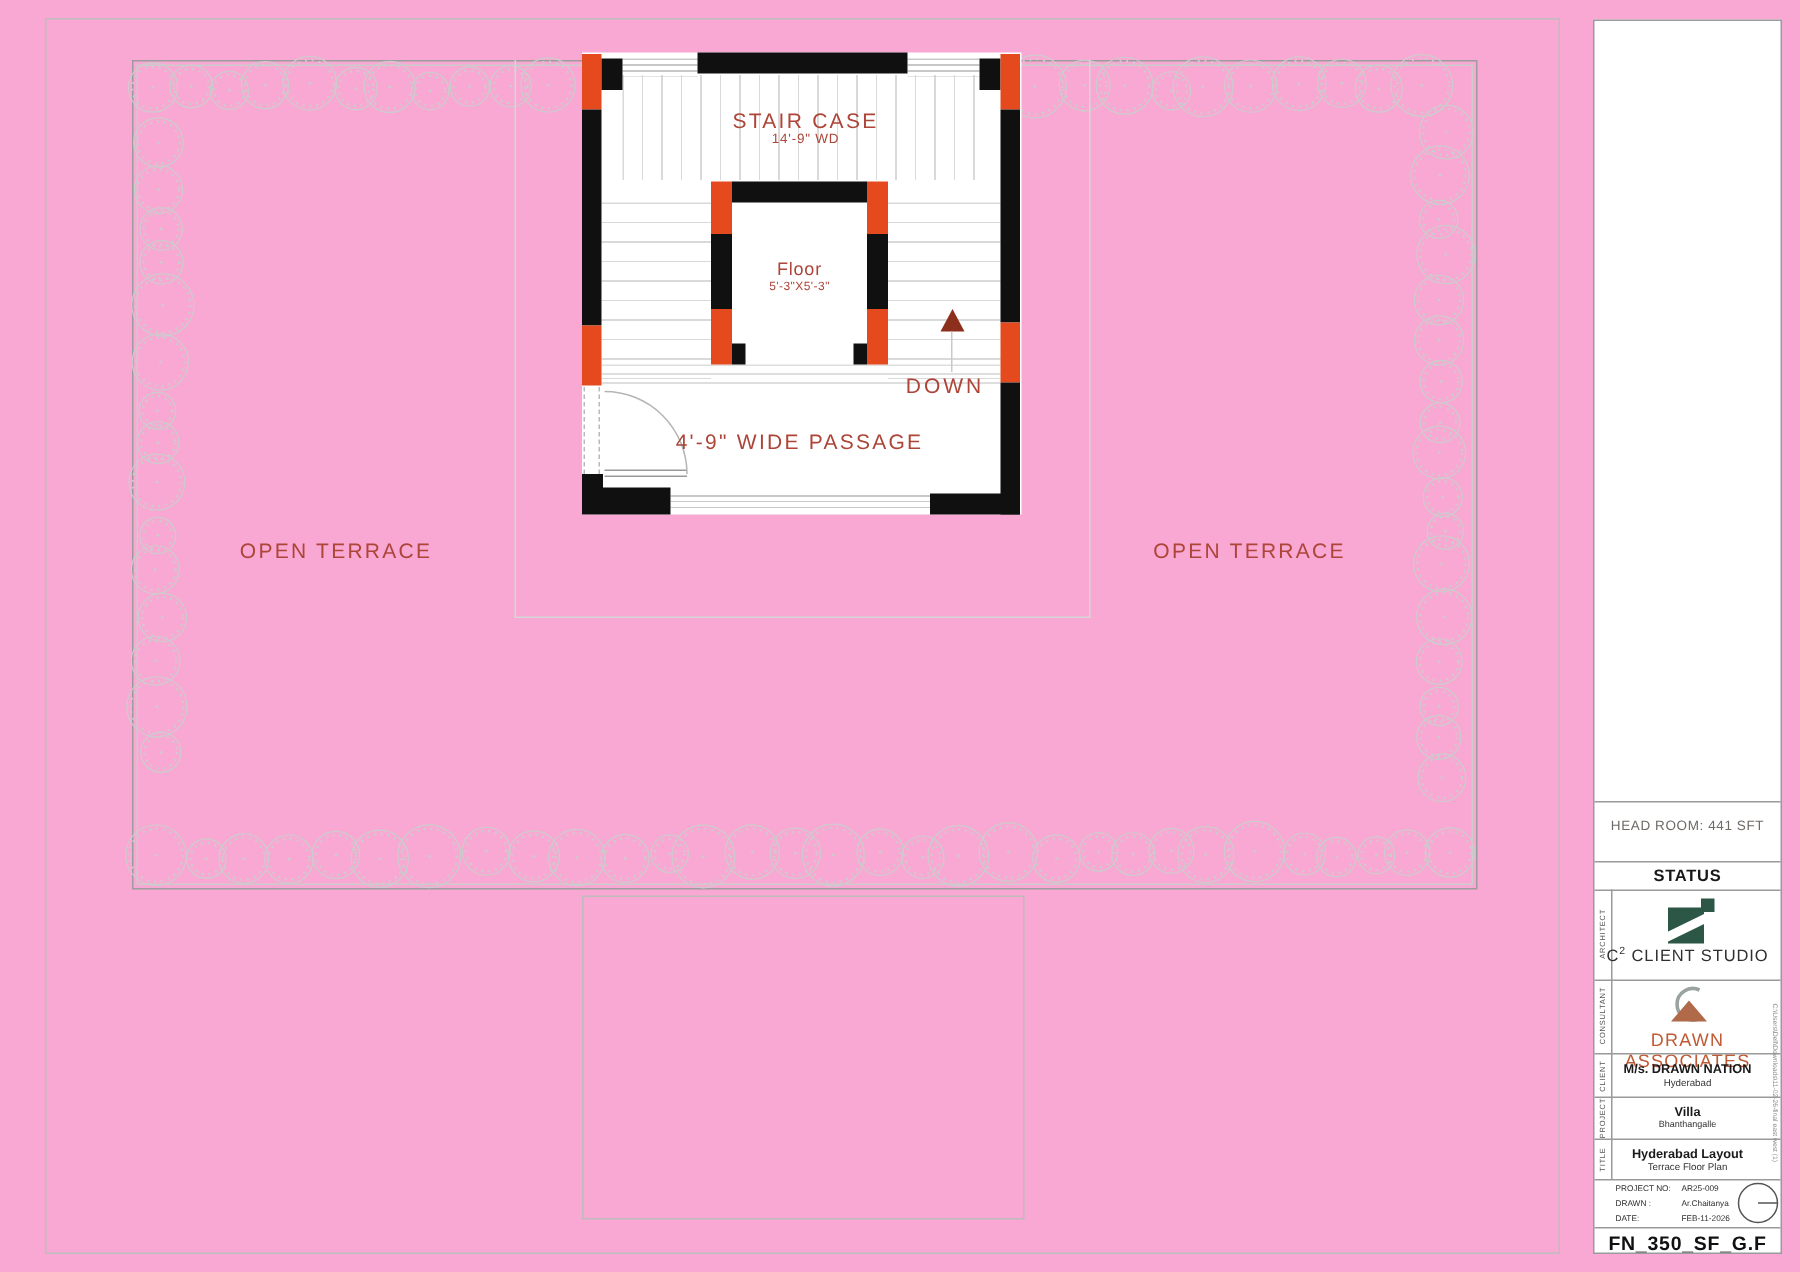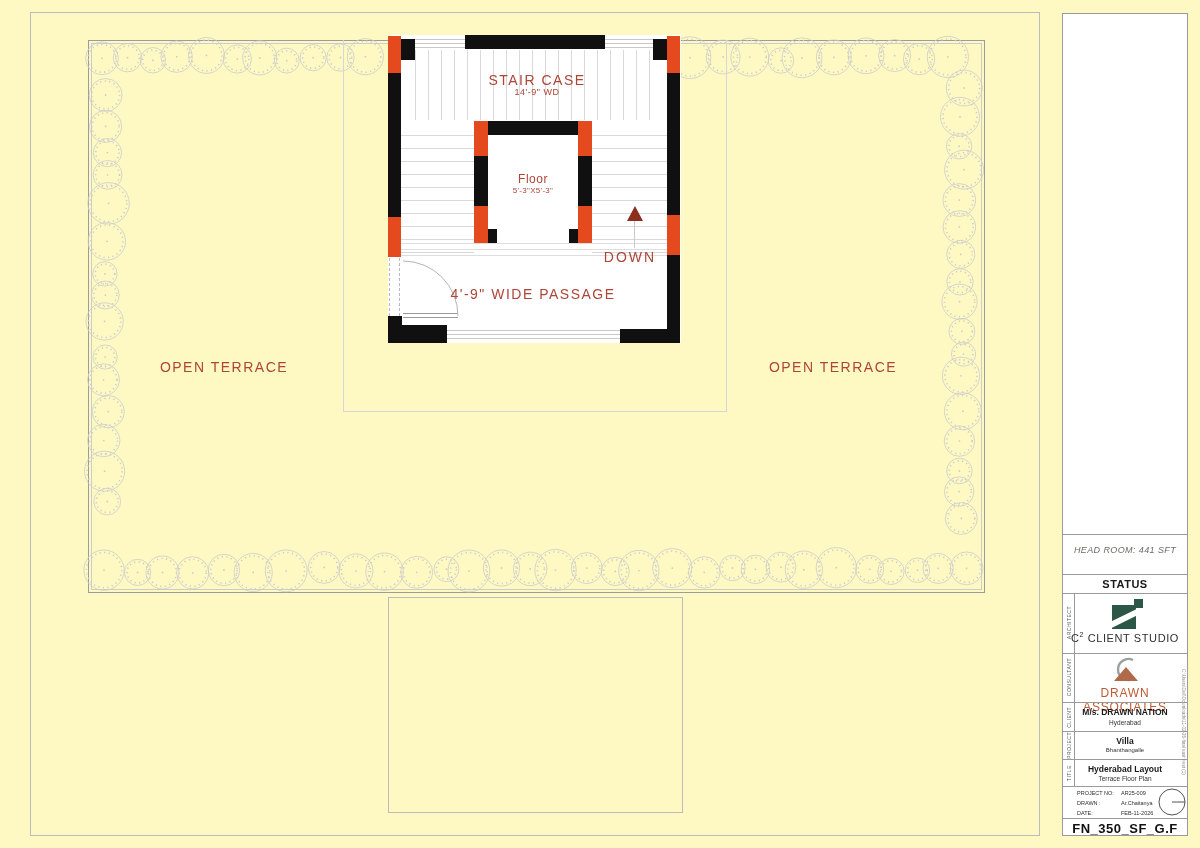--- a/index.html
+++ b/index.html
@@ -1,17 +1,17 @@
 <!DOCTYPE html>
 <html><head>
 <meta charset="utf-8">
 <style>
   * { box-sizing: border-box; }
   body { margin:0; background:#ffffff; font-family:"Liberation Sans", sans-serif; }
-  .sheet { position:relative; width:1200px; height:848px; background:#fef9c3; overflow:hidden; }
+  .sheet { position:relative; width:1200px; height:848px; background:#f9a8d4; overflow:hidden; }
   .abs { position:absolute; }
 
   
   .sheet-border { left:30px; top:12px; width:1010px; height:824px; border:1px solid #bdbdbd; }
   .terrace-outer { left:88px; top:40px; width:897px; height:553px; border:1px solid #9c9c9c; }
   .terrace-inner { left:91px; top:43px; width:891px; height:547px; border:1px solid #cccccc; }
   .plan-interior { left:388px; top:35px; width:293px; height:308px; background:#fff; }
   .plan-box-outline { left:343px; top:40px; width:384px; height:372px; border:1px solid #d6d6d6; border-top:none; }
   .lower-floor { left:388px; top:597px; width:295px; height:216px; border:1px solid #bcbcbc; }
 
@@ -38,21 +38,21 @@
   .down-guide { position:absolute; width:1px; background:#c9c9c9; }
 
   .door-jamb { position:absolute; border-left:1px dashed #b9b9b9; border-right:1px dashed #b9b9b9; }
   .door-leaf { position:absolute; border-top:1px solid #9a9a9a; border-bottom:1px solid #9a9a9a; }
 
   
   .tb { left:1062px; top:13px; width:126px; height:823px; border:1px solid #9a9a9a; background:#fff; }
   .tb .abs { position:absolute; }
   .tb-div { left:0; width:100%; height:0; border-top:1px solid #9a9a9a; }
   .tb-text { width:100%; text-align:center; }
-  .headroom { font-size:9px; color:#6e6a66; letter-spacing:0.4px;font-style:italic; }
+  .headroom { font-size:9px; color:#6e6a66; letter-spacing:0.4px; }
   .status { font-size:11px; font-weight:bold; color:#191919; letter-spacing:0.5px; }
   .strip-line { left:11px; width:0; border-left:1px solid #9a9a9a; }
   .vlabel { position:absolute; left:0; width:11px; display:flex; align-items:center; justify-content:center; }
   .vlabel span { writing-mode:vertical-rl; transform:rotate(180deg); font-size:5px; color:#555; letter-spacing:0.5px; white-space:nowrap; }
   .firm1 { font-size:11px; color:#2f2f2f; letter-spacing:0.6px; }
   .firm1 sup { font-size:7px; }
   .firm2 { font-size:12px; color:#c05a35; letter-spacing:0.8px; }
   .tb-name { font-size:8.5px; font-weight:bold; color:#1a1a1a; }
   .tb-sub  { font-size:6.5px; color:#333; }
   .meta-row { position:absolute; left:14px; width:90px; height:9px; font-size:5.5px; color:#2e2e2e; }

